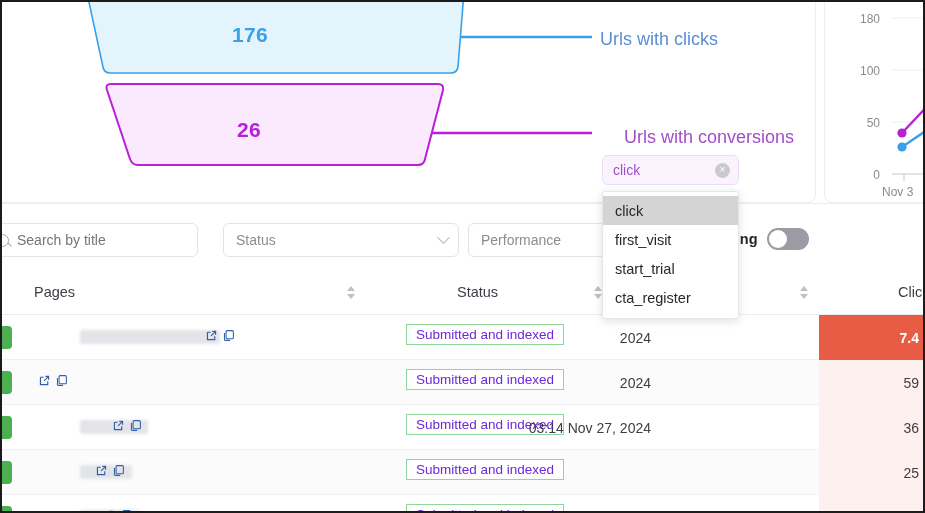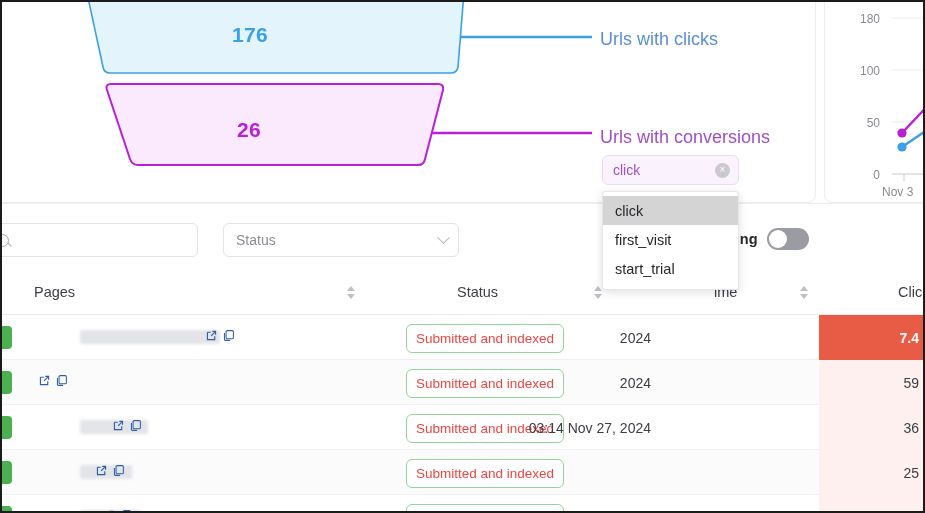--- a/index.html
+++ b/index.html
@@ -51,21 +51,21 @@
   }
   #num-clicks { left: 230px; top: 21px; color: #3aa0e8; }
   #num-conv   { left: 235px; top: 116px; color: #b820d8; }
 
   .legend-label {
     position: absolute;
     font-size: 18px;
     white-space: nowrap;
   }
   #label-clicks { left: 598px; top: 27px; color: #5a8fd6; }
-  #label-conv   { left: 598px; top: 125px; color: #a04fc8; }
+  #label-conv   { left: 622px; top: 125px; color: #a04fc8; }
 
   
   .chart-wrap { position: absolute; left: 822px; top: -150px; width: 320px; height: 351px; }
   .chart-svg  { position: absolute; left: 0; top: 0; }
   .ytick {
     position: absolute;
     font-size: 12px; color: #8a8a92;
     text-align: right; width: 34px;
   }
   .xtick {
@@ -233,25 +233,25 @@
     background: #e3e4e8; border-radius: 2px;
     filter: blur(1.6px);
   }
   .linkicons {
     position: absolute; top: 14px;
     display: flex; align-items: center; gap: 4px;
   }
   .ico { width: 13px; height: 13px; display: block; }
   .badge {
     position: absolute; left: 404px; top: 9px;
-    width: 158px; height: 29px;
+    width: 158px; height: 21px;
     border: 1px solid #8fd69a;
-    border-radius: 6px;
+    border-radius: 0;
     display: flex; align-items: center; justify-content: center;
-    font-size: 13.5px; color: #ef4444;
+    font-size: 13.5px; color: #6d28d9;
     background: #fff;
   }
   .cell-time {
     position: absolute; right: 276px; top: 0; height: 45px;
     display: flex; align-items: center;
     font-size: 14px; color: #3d3d45;
     white-space: nowrap;
   }
   .cell-clicks {
     position: absolute; left: 817px; top: 0;
@@ -315,35 +315,40 @@
 
     <div class="tag-select">
       <div class="chip-box">
         <span class="chip-label">click</span>
         <span class="chip-clear">×</span>
       </div>
       <div class="dropdown">
         <div class="dd-item sel">click</div>
         <div class="dd-item">first_visit</div>
         <div class="dd-item">start_trial</div>
+        <div class="dd-item">cta_register</div>
       </div>
     </div>
   </div>
 
   <div class="filter-bar"></div>
 
   <div class="search-box">
     <span class="mag"></span>
+    <input class="search-input" type="text" placeholder="Search by title" style="">
   </div>
 
   <div class="sel-box" id="status-filter">
     <span class="sel-text">Status</span>
     <span class="chev"></span>
   </div>
 
+  <div class="sel-box" id="perf-filter">
+    <span class="sel-text">Performance</span>
+  </div>
 
   <div class="idx-toggle-wrap">
     <span class="idx-label">ndexing</span>
     <span class="toggle">
         <span class="knob"></span>
       </span>
   </div>
 
   <div class="table">
 

